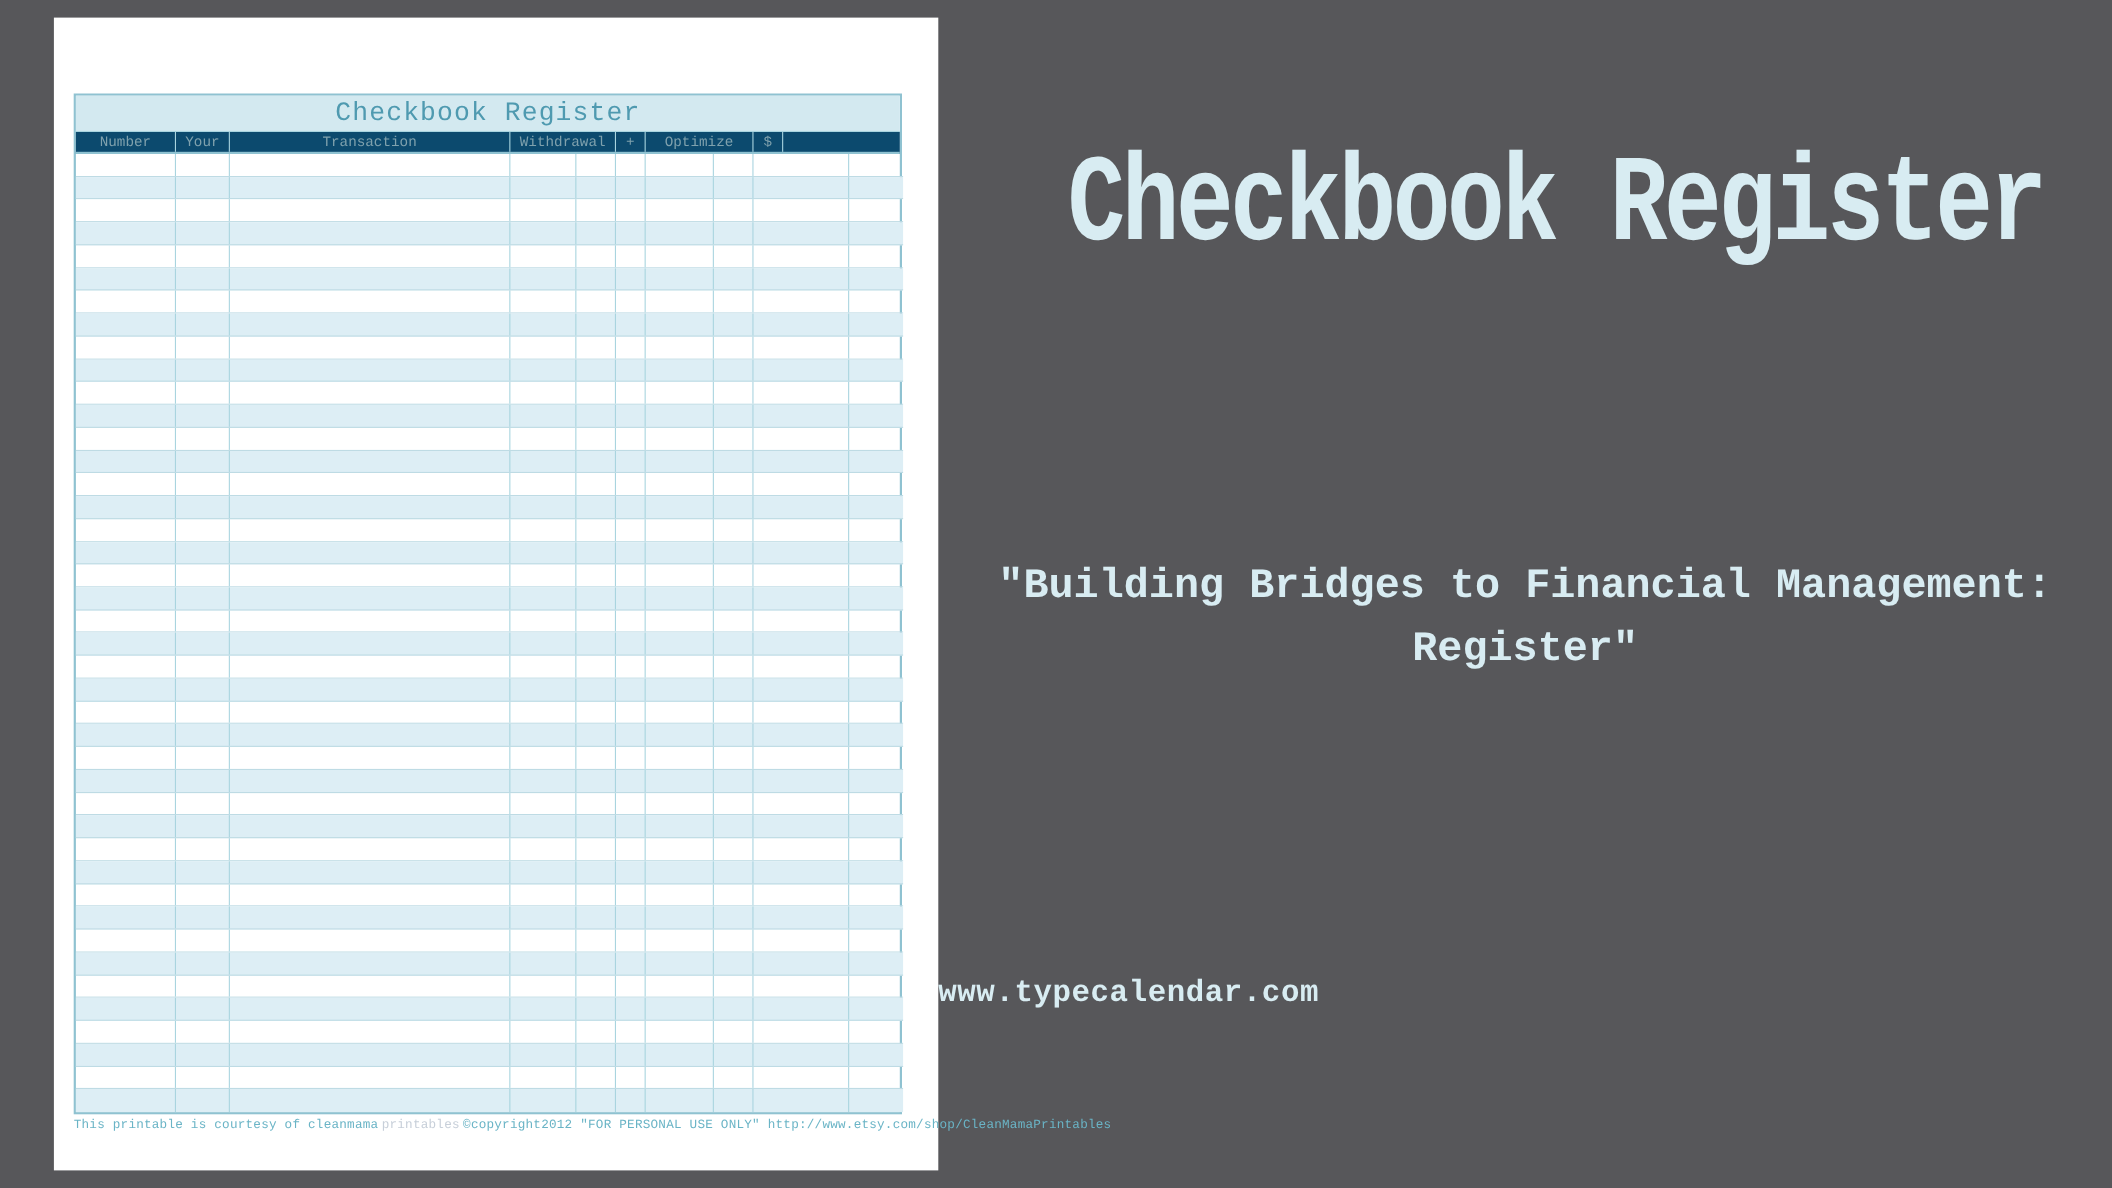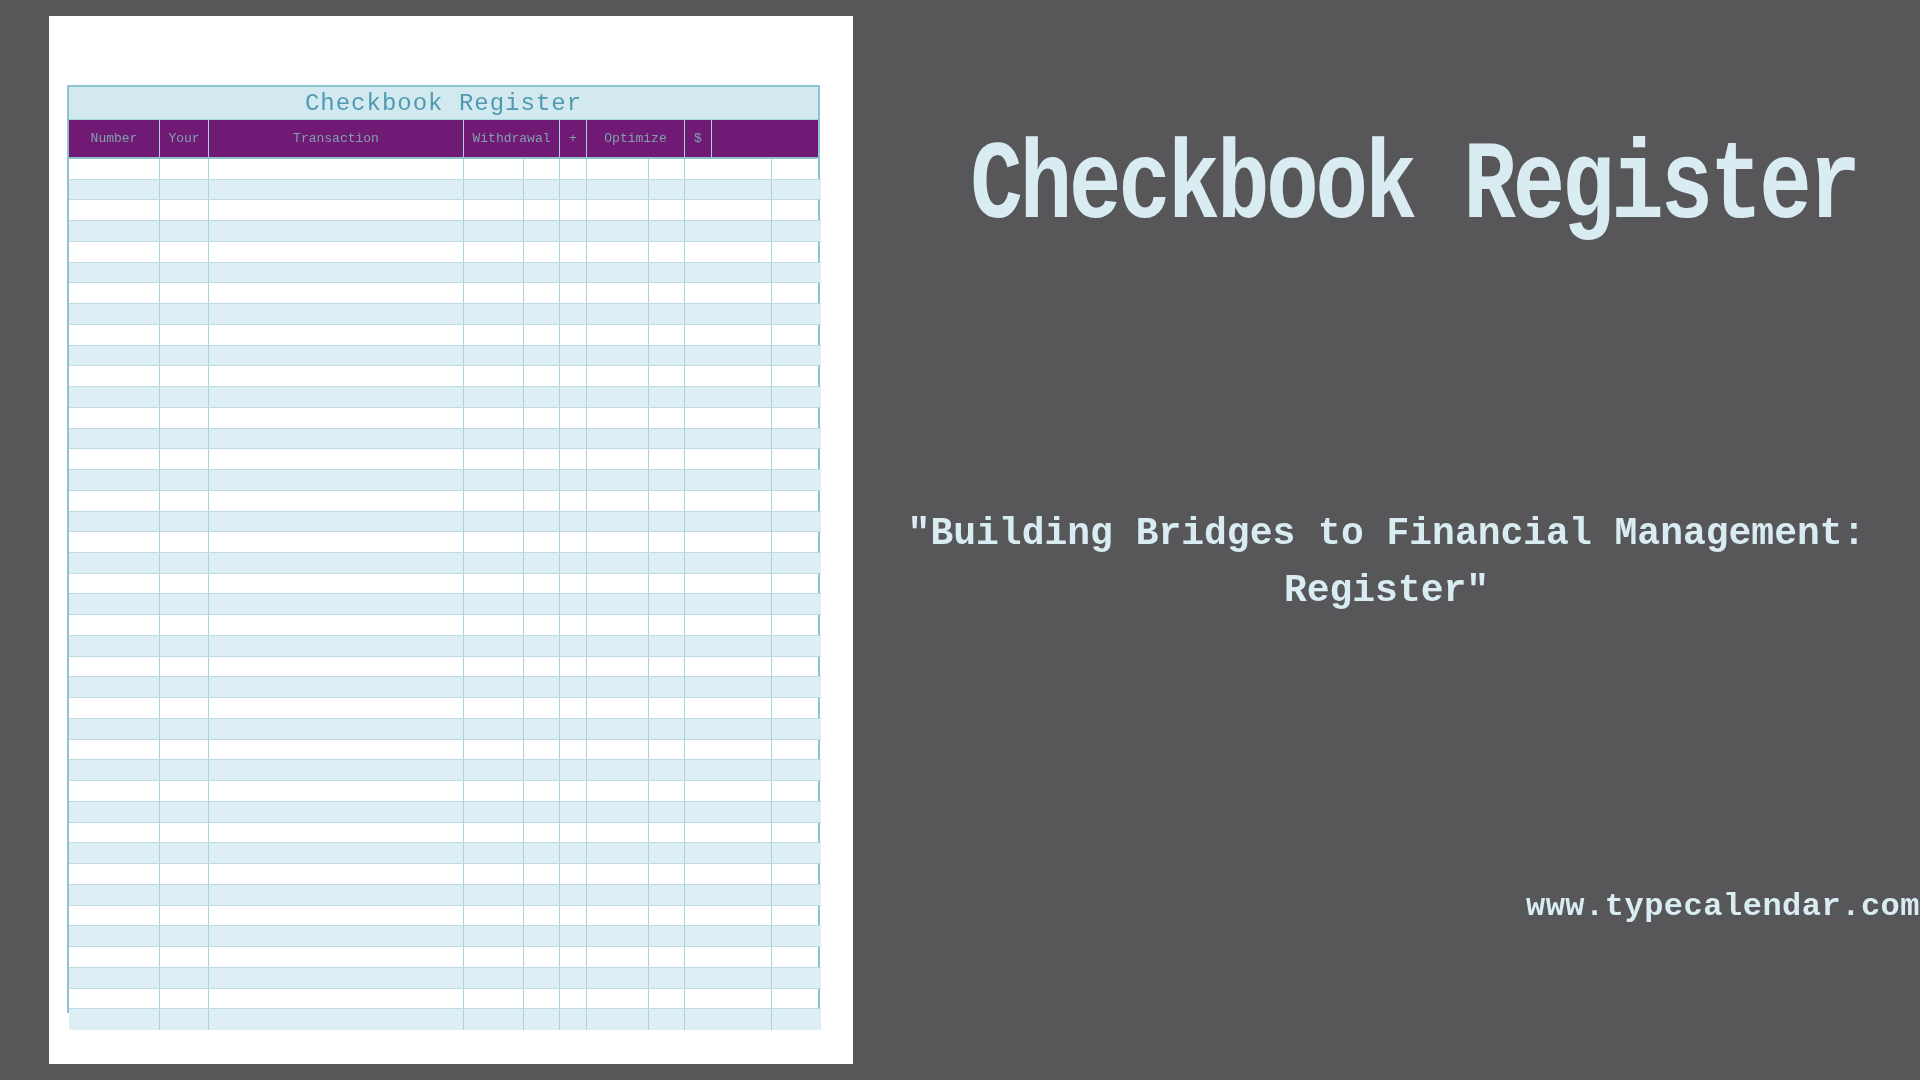--- a/index.html
+++ b/index.html
@@ -14,21 +14,21 @@
   .canvas{position:relative;width:1920px;height:1080px;background:var(--canvas-bg);font-family:Liberation Mono, monospace;}
 
   
   .page{position:absolute;left:49px;top:16px;width:804px;height:1048px;background:var(--page-bg);}
   .register{position:absolute;left:18px;top:69px;width:753px;height:928px;
             border:2px solid var(--grid-line-heavy);}
   .title-band{height:33px;background:var(--band-bg);border-bottom:1px solid var(--grid-line);
               display:flex;align-items:center;justify-content:center;
               color:var(--register-title-text);font-size:24px;letter-spacing:1px;}
   .header-row{display:grid;grid-template-columns:91px 49px 255px 96px 27px 98px 27px 108px;
-              height:39px;border-bottom:2px solid var(--grid-line-heavy);background:#701a75;}
+              height:20px;border-bottom:2px solid var(--grid-line-heavy);background:#0c4a6e;}
   .hcell{display:flex;align-items:center;justify-content:center;color:var(--header-text);
          font-size:13px;border-right:1px solid var(--grid-line);overflow:hidden;white-space:nowrap;}
   .hcell:last-child{border-right:none;}
   .tbody{display:grid;grid-template-rows:repeat(42,1fr);height:871px;}
   .trow{display:grid;grid-template-columns:91px 49px 255px 60px 36px 27px 62px 36px 87px 49px;
         border-bottom:1px solid #bedbe4;}
   .trow:last-child{border-bottom:none;}
   .trow:nth-child(even){background:var(--row-alt-bg);}
   .tcell{border-right:1px solid var(--grid-line);}
   .tcell:last-child{border-right:none;}
@@ -36,22 +36,22 @@
                color:var(--footer-text);white-space:nowrap;letter-spacing:.2px;}
   .page-footer .lite{color:var(--footer-text-light);margin:0 3px;}
 
   
   .poster{position:absolute;left:853px;top:0;width:1067px;height:1080px;color:var(--poster-text);}
   .poster-title{position:absolute;top:124px;left:0;width:100%;text-align:center;
                 font-weight:bold;font-size:112px;letter-spacing:-4px;
                 transform:scaleX(0.78);transform-origin:50% 50%;white-space:nowrap;}
   .poster-quote{position:absolute;top:505px;left:0;width:100%;text-align:center;
                 font-weight:bold;font-size:38px;line-height:57px;}
-  .poster-site{position:absolute;top:888px;left:0;width:100%;text-align:right;
-               font-weight:bold;font-size:32px;letter-spacing:.5px;}
+  .poster-site{position:absolute;top:888px;left:0;width:100%;text-align:left;
+               font-weight:bold;font-size:28px;letter-spacing:.5px;}
 </style>
 </head>
 <body>
 
 <div class="canvas">
 
   <div class="page">
     <div class="register">
       <div class="title-band">Checkbook Register</div>
       <div class="header-row">
@@ -564,20 +564,21 @@
             <div class="tcell"></div>
             <div class="tcell"></div>
             <div class="tcell"></div>
             <div class="tcell"></div>
             <div class="tcell"></div>
             <div class="tcell"></div>
             <div class="tcell"></div>
           </div>
         </div>
     </div>
+    <div class="page-footer"><span>This printable is courtesy of cleanmama</span><span class="lite">printables</span><span>©copyright2012 "FOR PERSONAL USE ONLY" http://www.etsy.com/shop/CleanMamaPrintables</span></div>
   </div>
 
   <div class="poster">
     <div class="poster-title">Checkbook Register</div>
     <div class="poster-quote">
       <div>"Building Bridges to Financial Management:</div>
       <div>Register"</div>
     </div>
     <div class="poster-site">www.typecalendar.com</div>
   </div>

